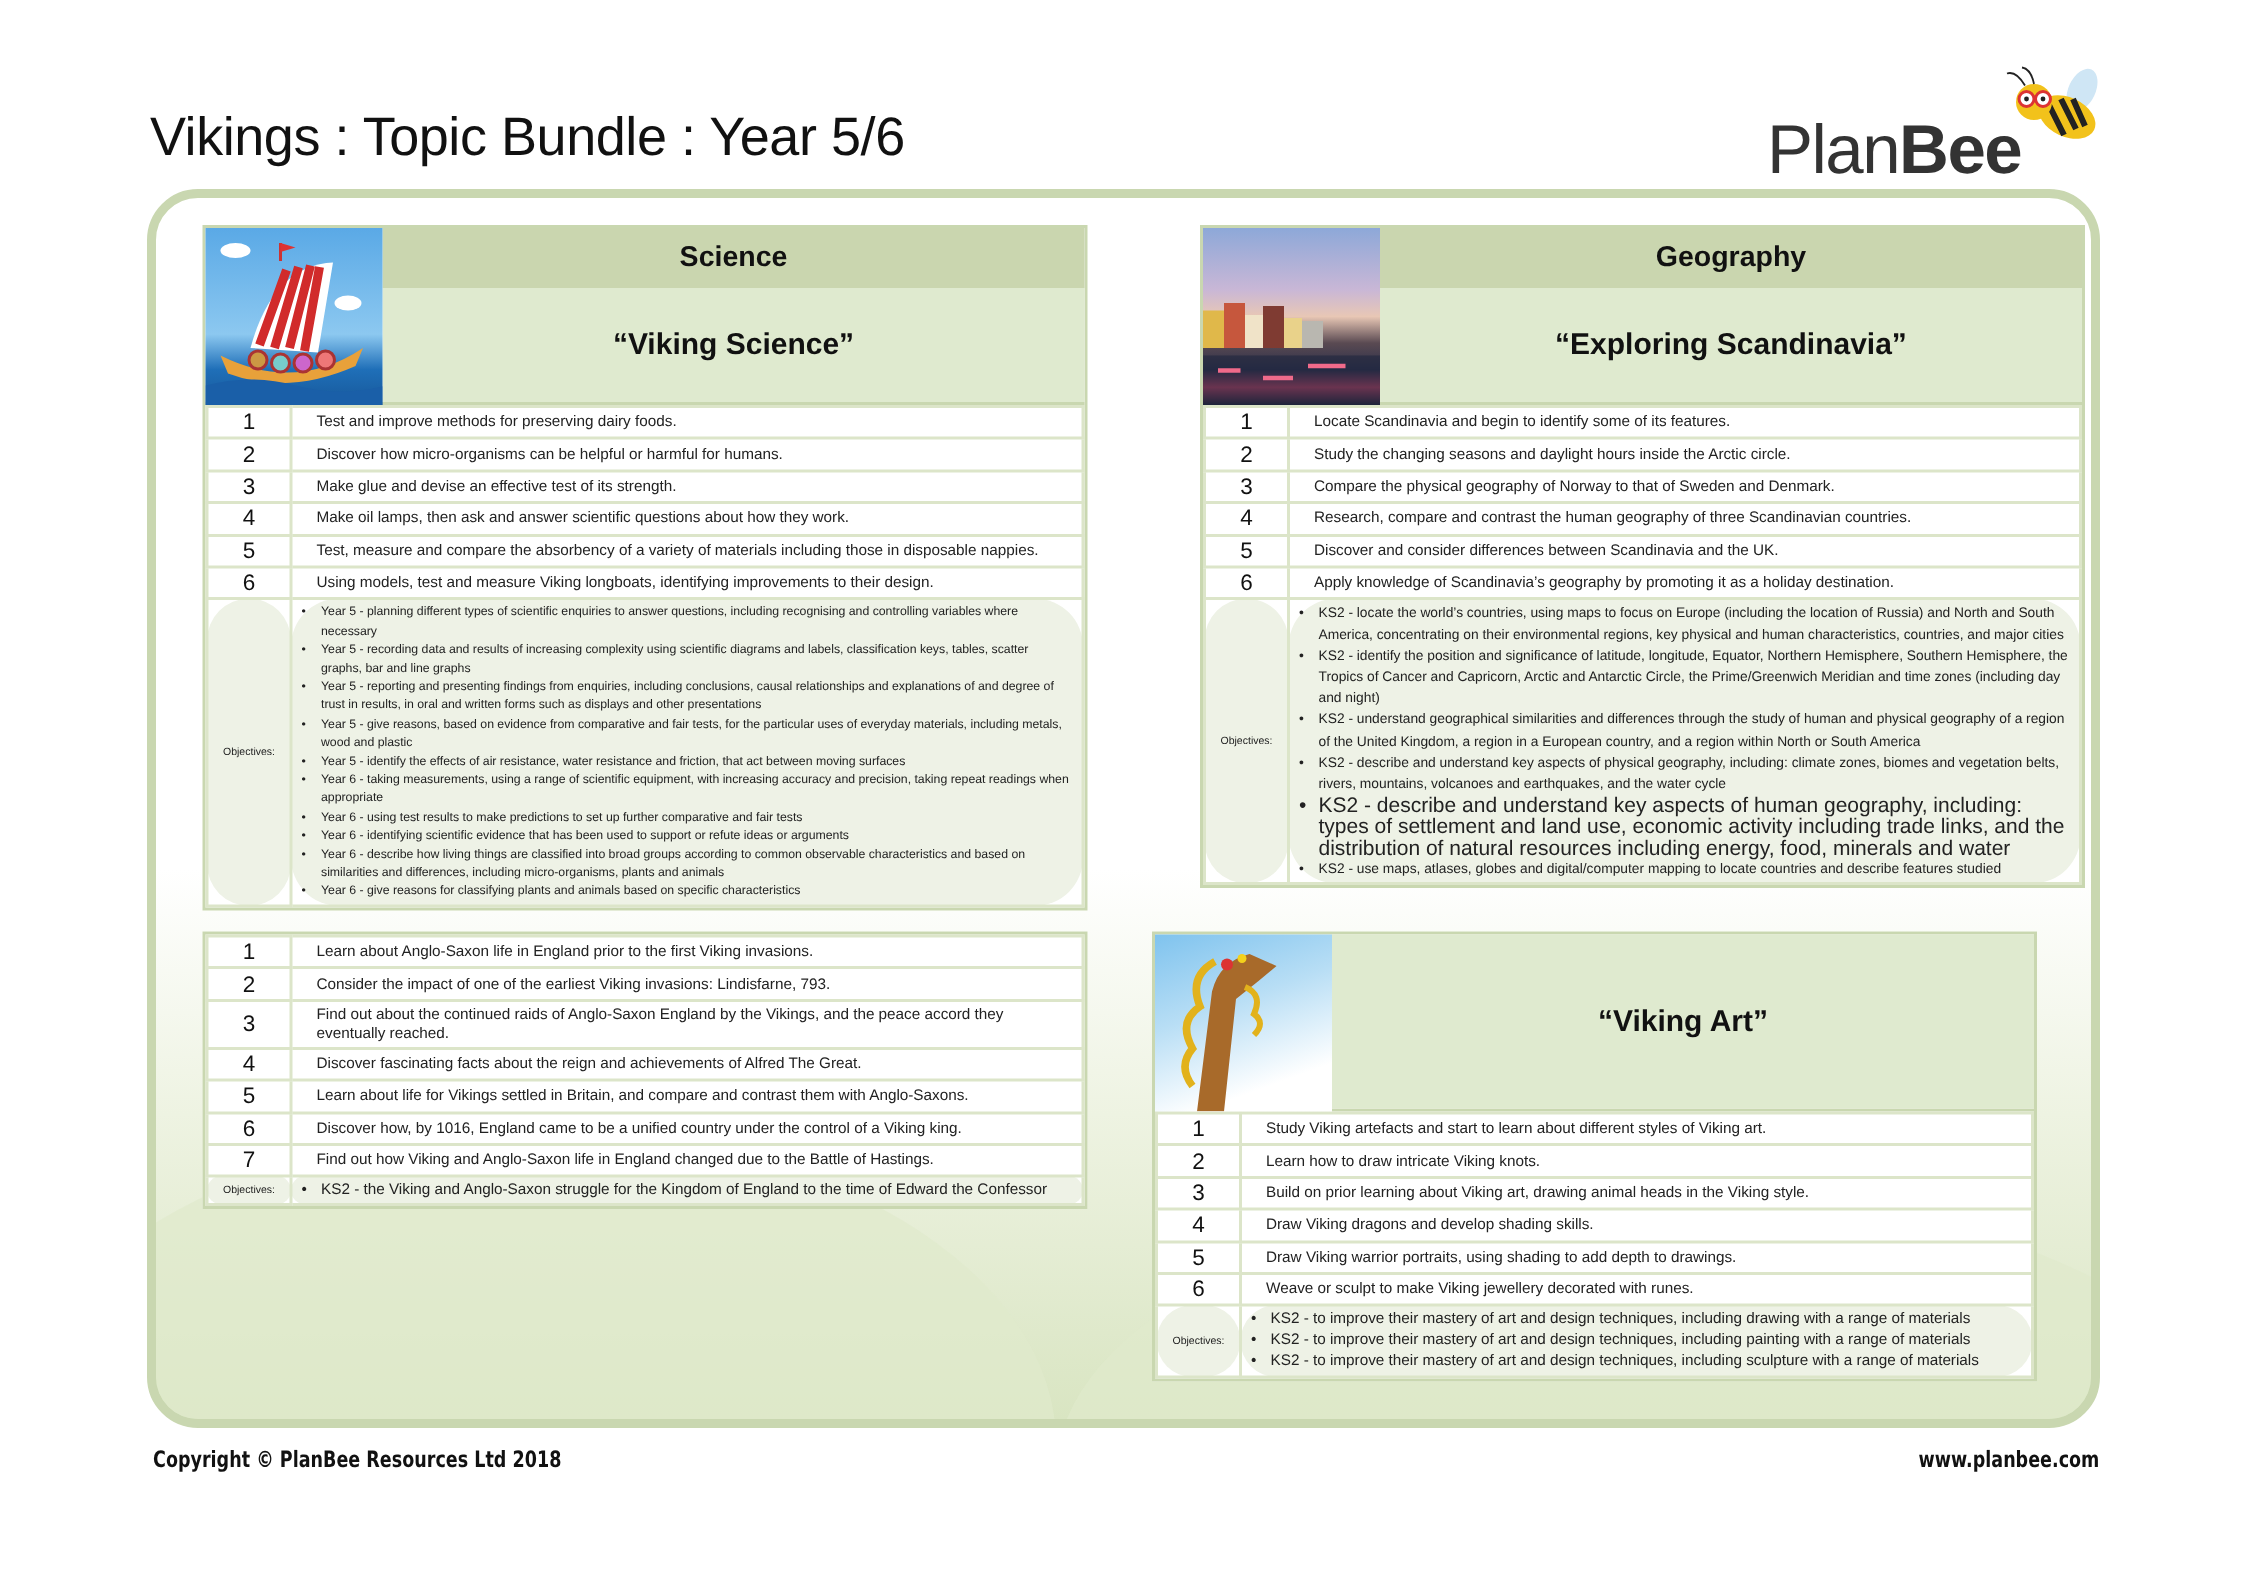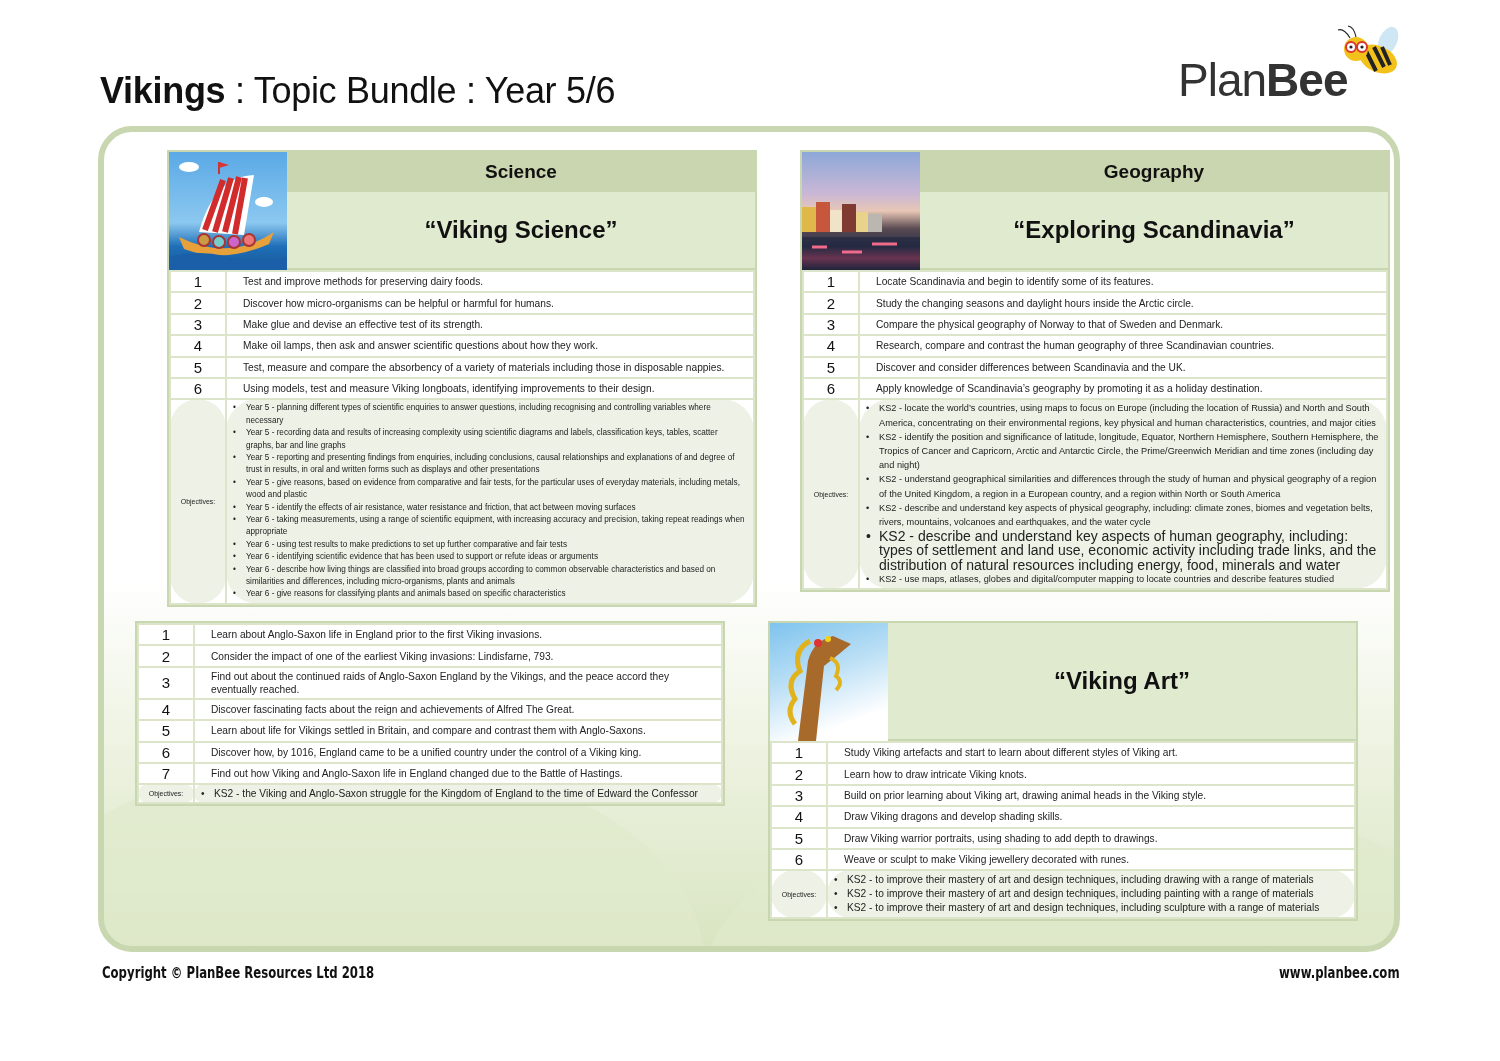--- a/index.html
+++ b/index.html
@@ -1,40 +1,40 @@
 <!DOCTYPE html>
 <html><head>
 <meta charset="utf-8">
 <style>
   * { box-sizing: border-box; margin: 0; padding: 0; }
   html, body { width: 1500px; height: 1061px; background: #ffffff; overflow: hidden; }
   body { font-family: "Liberation Sans", "DejaVu Sans", sans-serif; color: #1a1a1a; position: relative; }
 
   .page-title { position: absolute; left: 100px; top: 70px; font-size: 36px; color: #111; letter-spacing: -0.3px; }
-  .page-title .topic { font-weight: bold; }
-
-  .logo { position: absolute; left: 1178px; top: 25px; width: 230px; height: 80px; }
+  .page-title .topic { font-weight: normal; }
+
+  .logo { position: absolute; left: 1178px; top: 44px; width: 230px; height: 80px; }
   .logo-text { position: absolute; left: 0; top: 28px; font-size: 46px; color: #333; letter-spacing: -1px; }
   .logo-text b { font-weight: bold; }
   .bee { position: absolute; left: 148px; top: 0; width: 80px; height: 60px; }
 
   .frame {
     position: absolute; left: 98px; top: 126px; width: 1302px; height: 826px;
     border: 6px solid #c9d7b0; border-radius: 34px;
     background: linear-gradient(180deg, #ffffff 0%, #ffffff 55%, #eef3e2 75%, #d9e5c2 100%);
     overflow: hidden;
   }
   .hill { position: absolute; border-radius: 50%; background: #dfe9cc; opacity: 0.7; }
 
   .card { position: absolute; width: 590px; border: 2px solid #c9d7b0; background: #fff; }
   .card-head { display: flex; height: 118px; border-bottom: 2px solid #c9d7b0; }
   .card-img { width: 118px; height: 118px; flex: none; position: relative; overflow: hidden; }
   .card-titles { flex: 1; display: flex; flex-direction: column; }
   .subject { height: 40px; background: #cad6af; display: flex; align-items: center; justify-content: center; font-weight: bold; font-size: 19px; color: #111; }
-  .unit { flex: 1; background: #dfeacf; display: flex; align-items: center; justify-content: center; font-weight: bold; font-size: 24px; color: #111; }
+  .unit { flex: 1; background: #dfeacf; display: flex; align-items: center; justify-content: center; font-weight: bold; font-size: 20px; color: #111; }
 
   .rows { width: 100%; border-collapse: collapse; }
   .rows td { border: 2px solid #dce5c9; vertical-align: middle; }
   .rows td.num { width: 56px; text-align: center; font-size: 15px; color: #111; }
   .rows td.txt { font-size: 10.2px; padding: 2px 16px; color: #222; line-height: 13px; }
   .rows tr.lesson td { height: 21.4px; }
   .rows tr.obj td { background: #eef2e6; border-radius: 32px; }
   .rows td.obj-label { font-size: 7px; text-align: center; color: #222; }
   .obj-list { list-style: none; padding: 2px 6px 2px 4px; }
   .obj-list li { position: relative; padding-left: 15px; font-size: 8.2px; line-height: 12.4px; color: #222; }
@@ -62,21 +62,21 @@
       <circle cx="36" cy="22" r="1.6" fill="#222"></circle>
     <path d="M24 13 q-6 -10 -12 -8 M30 12 q-2 -10 -8 -11" stroke="#222" stroke-width="1.2" fill="none"></path>
   </svg>
 </div>
 
 <div class="frame">
   <div class="hill" style="left:-100px; top:620px; width:700px; height:420px;"></div>
   <div class="hill" style="left:600px; top:660px; width:800px; height:380px;"></div>
 </div>
 
-<div class="card" style="left:135px; top:150px;margin-left:32px;">
+<div class="card" style="left:135px; top:150px;">
   <div class="card-head">
     <div class="card-img" style="background: linear-gradient(180deg,#5aa9e6 0%,#8cc8f0 60%,#1f6fb8 80%,#17589a 100%);">
       <svg viewBox="0 0 118 118" width="118" height="118">
         <ellipse cx="20" cy="15" rx="10" ry="5" fill="#fff"></ellipse>
           <ellipse cx="95" cy="50" rx="9" ry="5" fill="#fff"></ellipse>
         <path d="M50 10 v12" stroke="#c33" stroke-width="2"></path>
           <path d="M50 10 l10 3 l-10 3z" fill="#d33"></path>
         <path d="M30 80 q15 -55 55 -57 l-10 60z" fill="#fff"></path>
         <path d="M36 78 l18 -50 M46 80 l16 -54 M56 80 l14 -55 M66 82 l10 -56" stroke="#d12b2b" stroke-width="6"></path>
         <path d="M10 85 q50 25 95 -5 l-5 12 q-45 20 -85 5z" fill="#e8a13a"></path>

